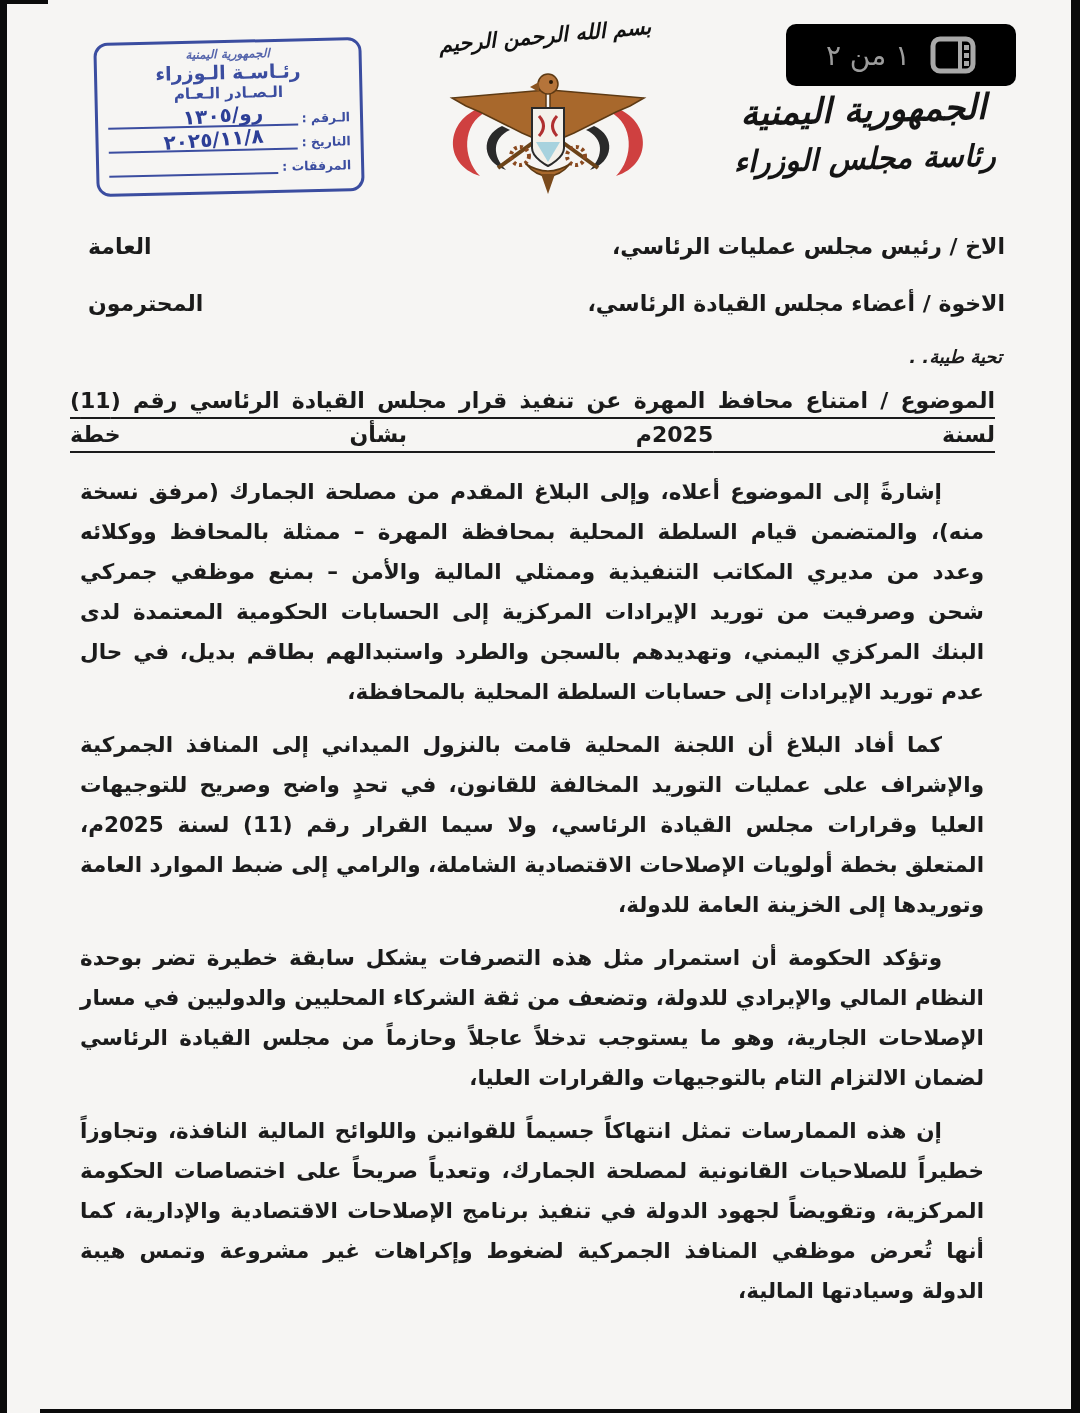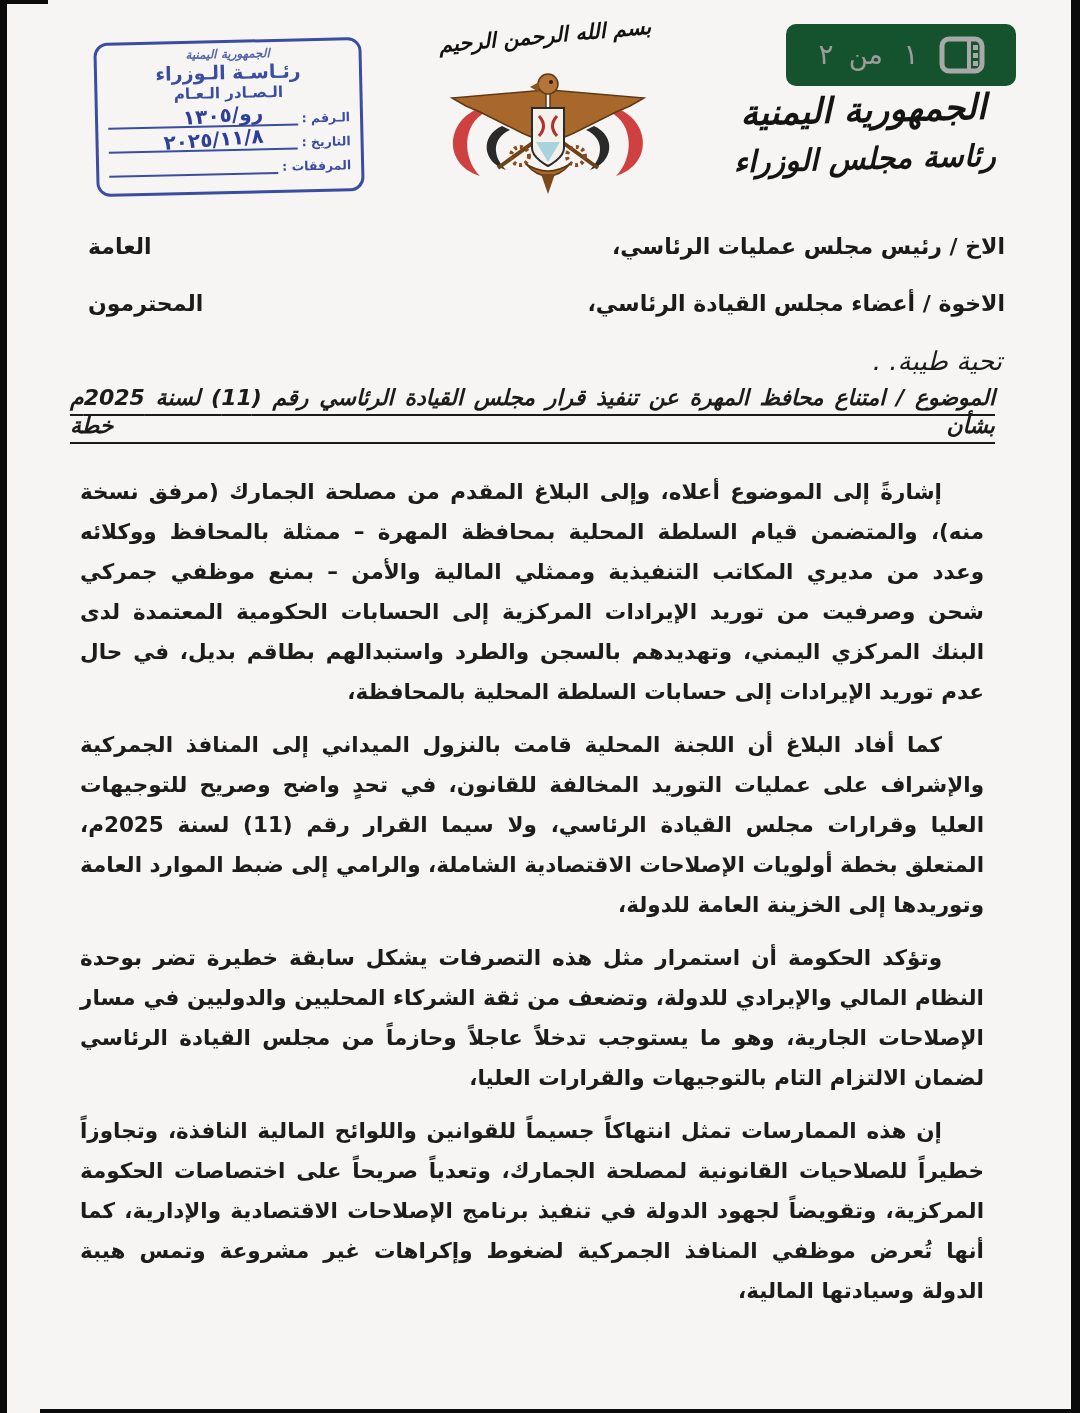--- a/index.html
+++ b/index.html
@@ -11,22 +11,22 @@
   
   .edge{position:absolute;background:#0b0b0b;}
   .edge-left{left:0;top:0;width:7px;height:100%;}
   .edge-right{right:0;top:0;width:9px;height:100%;}
   .edge-top{left:0;top:0;width:48px;height:4px;}
   .edge-bottom{left:40px;bottom:0;width:1040px;height:4px;}
 
   
   .viewer-strip{
     position:absolute;top:24px;right:64px;width:230px;height:62px;
-    background:#14532d;border-radius:10px;
-    display:flex;align-items:center;justify-content:center;gap:20px;direction:rtl;font-family:Liberation Mono, monospace;
+    background:#000000;border-radius:10px;
+    display:flex;align-items:center;justify-content:center;gap:20px;direction:rtl;
   }
   .page-indicator{color:#9c9c9c;font-size:28px;letter-spacing:2px;}
   .reader-icon{width:46px;height:38px;flex:0 0 auto;cursor:pointer;}
 
   
   .stamp{
     position:absolute;left:95px;top:40px;width:268px;height:154px;
     border:3px solid #3b4da0;border-radius:14px;color:#3b4da0;
     transform:rotate(-1.3deg);padding:4px 10px 6px;box-sizing:border-box;
   }
@@ -53,26 +53,26 @@
     position:absolute;right:66px;top:84px;width:300px;text-align:center;
     font-weight:bold;font-style:italic;color:#141414;transform:rotate(-1.5deg);
   }
   .letterhead .l1{font-size:35px;line-height:52px;}
   .letterhead .l2{font-size:30px;line-height:46px;}
 
   
   .recipients{position:absolute;right:75px;left:88px;top:234px;}
   .recipient-row{display:flex;justify-content:space-between;align-items:baseline;
     font-size:22px;font-weight:bold;margin-bottom:32px;}
-  .greeting{position:absolute;right:78px;top:346px;font-size:26px;font-weight:normal;font-style:italic;}
+  .greeting{position:absolute;right:78px;top:346px;font-size:18px;font-weight:bold;font-style:italic;}
 
   
   .subject{position:absolute;right:85px;left:70px;top:384px;font-weight:bold;font-size:22px;}
-  .subject .s1{text-align:justify;text-align-last:justify;line-height:28px;
-    text-decoration:underline;text-underline-offset:9px;text-decoration-thickness:2px;font-style:italic;}
+  .subject .s1{text-align:justify;text-align-last:justify;line-height:34px;
+    text-decoration:underline;text-underline-offset:9px;text-decoration-thickness:2px;}
   .subject .s2{text-align:center;margin-top:16px;line-height:34px;
     text-decoration:underline;text-underline-offset:9px;text-decoration-thickness:2px;}
 
   
   .body-text{position:absolute;right:88px;left:72px;top:472px;}
   .body-text p{
     margin:0 8px 13px;font-size:21.5px;font-weight:bold;line-height:40px;
     text-align:justify;text-indent:42px;color:#1c1c1c;
   }
 </style>

